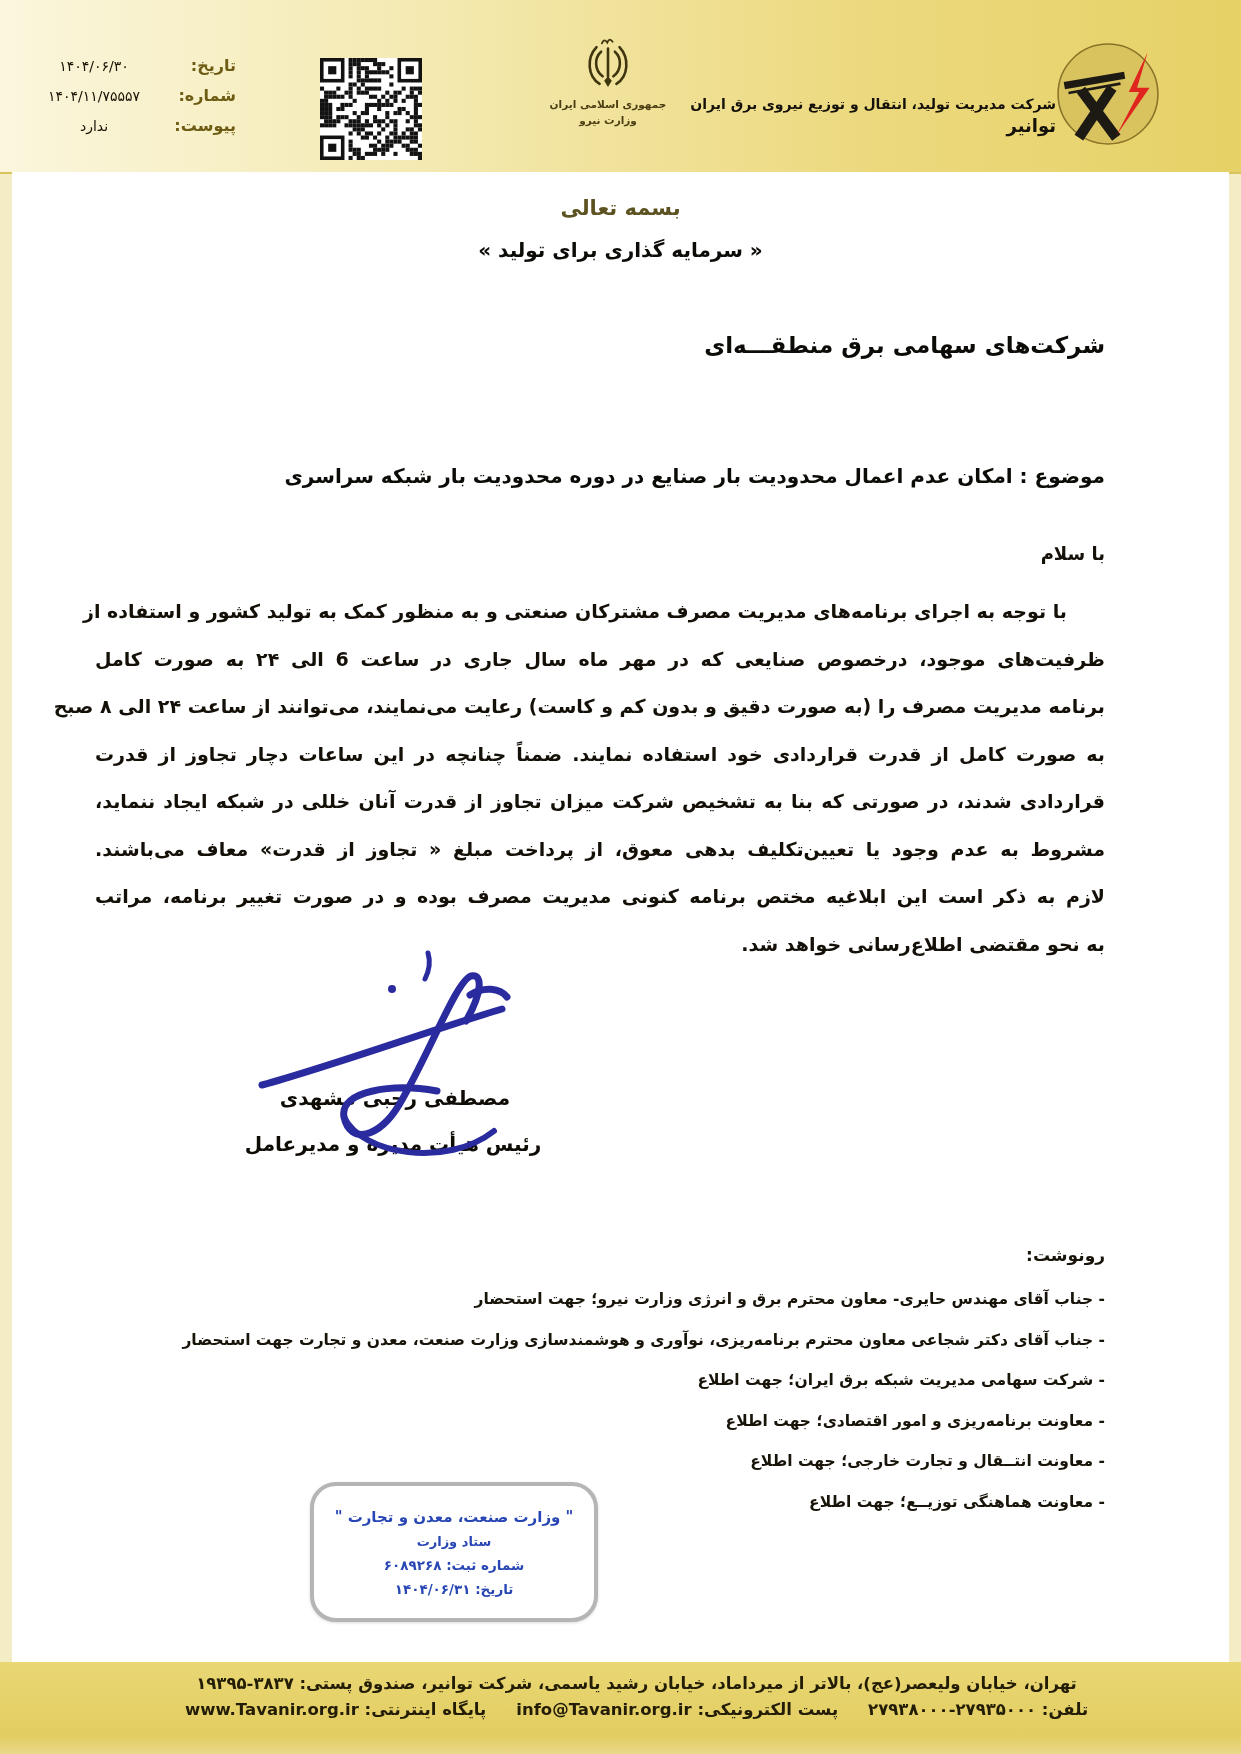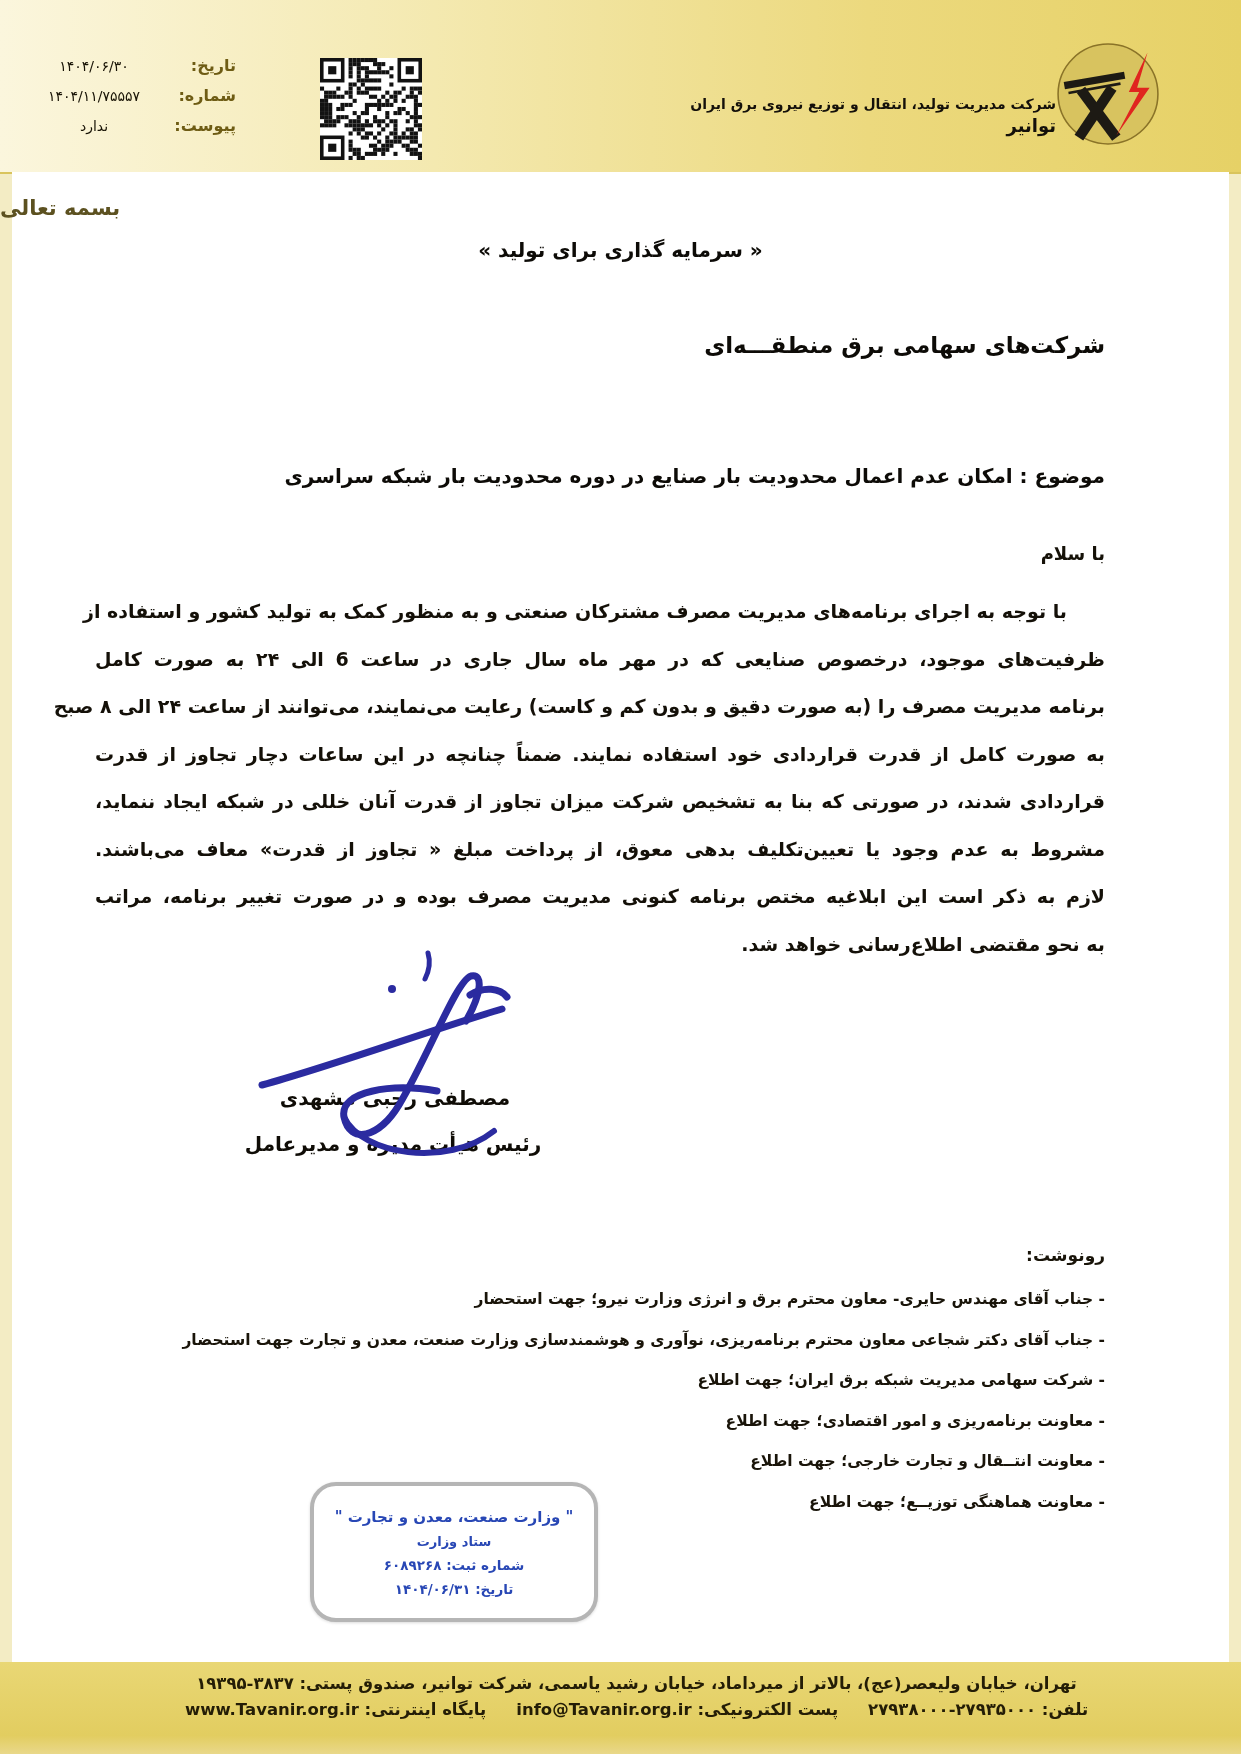--- a/index.html
+++ b/index.html
@@ -23,21 +23,21 @@
   .meta .lbl{width:64px;font-weight:bold;font-size:16px;color:#6e5c14;text-align:right;}
   .meta .val{flex:1;text-align:center;font-weight:normal;font-size:14px;color:#171204;}
   
   .emblem-wrap{position:absolute;left:528px;top:36px;width:160px;text-align:center;color:#4a3d12;}
   .emblem-cap{font-size:10.5px;font-weight:bold;line-height:1.55;}
   
   .org-text{position:absolute;left:738px;top:96px;width:318px;text-align:right;color:#14100a;}
   .org-name{font-size:14px;font-weight:bold;white-space:nowrap;}
   .org-short{font-size:18px;font-weight:bold;margin-top:3px;padding-left:4px;}
   
-  .besmele{position:absolute;left:0;top:196px;width:1241px;text-align:left;
+  .besmele{position:absolute;left:0;top:196px;width:1241px;text-align:center;
     font-size:21px;font-weight:bold;color:#5c5120;}
   .slogan{position:absolute;left:0;top:238px;width:1241px;text-align:center;
     font-size:20px;font-weight:bold;color:#0d0b07;}
   .addressee{position:absolute;right:136px;top:332px;font-size:23px;font-weight:bold;color:#0d0b07;}
   .subject{position:absolute;right:136px;top:438px;font-size:20px;font-weight:bold;color:#0d0b07;margin-top:26px;}
   .salutation{position:absolute;right:136px;top:543px;font-size:18px;font-weight:bold;color:#151108;}
   .body-block{position:absolute;right:136px;left:95px;top:588px;font-size:19px;font-weight:bold;
     color:#141008;}
   .body-block .bline{height:47.5px;line-height:47.5px;text-align:justify;text-align-last:justify;
     white-space:nowrap;}
@@ -342,20 +342,35 @@
           <rect x="92" y="92" width="4" height="4"></rect>
           <rect x="96" y="92" width="4" height="4"></rect>
           <rect x="28" y="96" width="4" height="4"></rect>
           <rect x="36" y="96" width="4" height="4"></rect>
           <rect x="40" y="96" width="4" height="4"></rect>
           <rect x="96" y="96" width="4" height="4"></rect>
         </g>
     </svg>
   </div>
 
+  <div class="emblem-wrap">
+    <svg width="46" height="56" viewBox="0 0 60 72">
+      <g stroke="#3f360f" stroke-width="3.4" fill="none" stroke-linecap="round">
+        <path d="M30,16 L30,52"></path>
+        <path d="M21,20 C12,28 12,44 23,52"></path>
+        <path d="M15,14 C2,28 3,52 19,62"></path>
+        <path d="M39,20 C48,28 48,44 37,52"></path>
+        <path d="M45,14 C58,28 57,52 41,62"></path>
+        <path d="M22,9 q3,-7 7,-1 q3,-7 7,-1" stroke-width="2.4"></path>
+      </g>
+      <path d="M30,52 L25,58 L30,66 L35,58 Z" fill="#3f360f"></path>
+    </svg>
+    <div class="emblem-cap">جمهوری اسلامی ایران</div>
+    <div class="emblem-cap">وزارت نیرو</div>
+  </div>
 
   <div class="abs" style="left:1056px;top:42px;">
     <svg width="104" height="104" viewBox="0 0 100 100">
       <circle cx="50" cy="50" r="48" fill="#d8c35f" stroke="#8a7328" stroke-width="1.5"></circle>
       <g stroke="#1d1a14" fill="none">
         <path d="M8,42 L66,32" stroke-width="7"></path>
         <path d="M12,49 L62,40" stroke-width="2.5"></path>
         <path d="M24,46 L58,92" stroke-width="10"></path>
         <path d="M54,44 L22,92" stroke-width="10"></path>
       </g>

